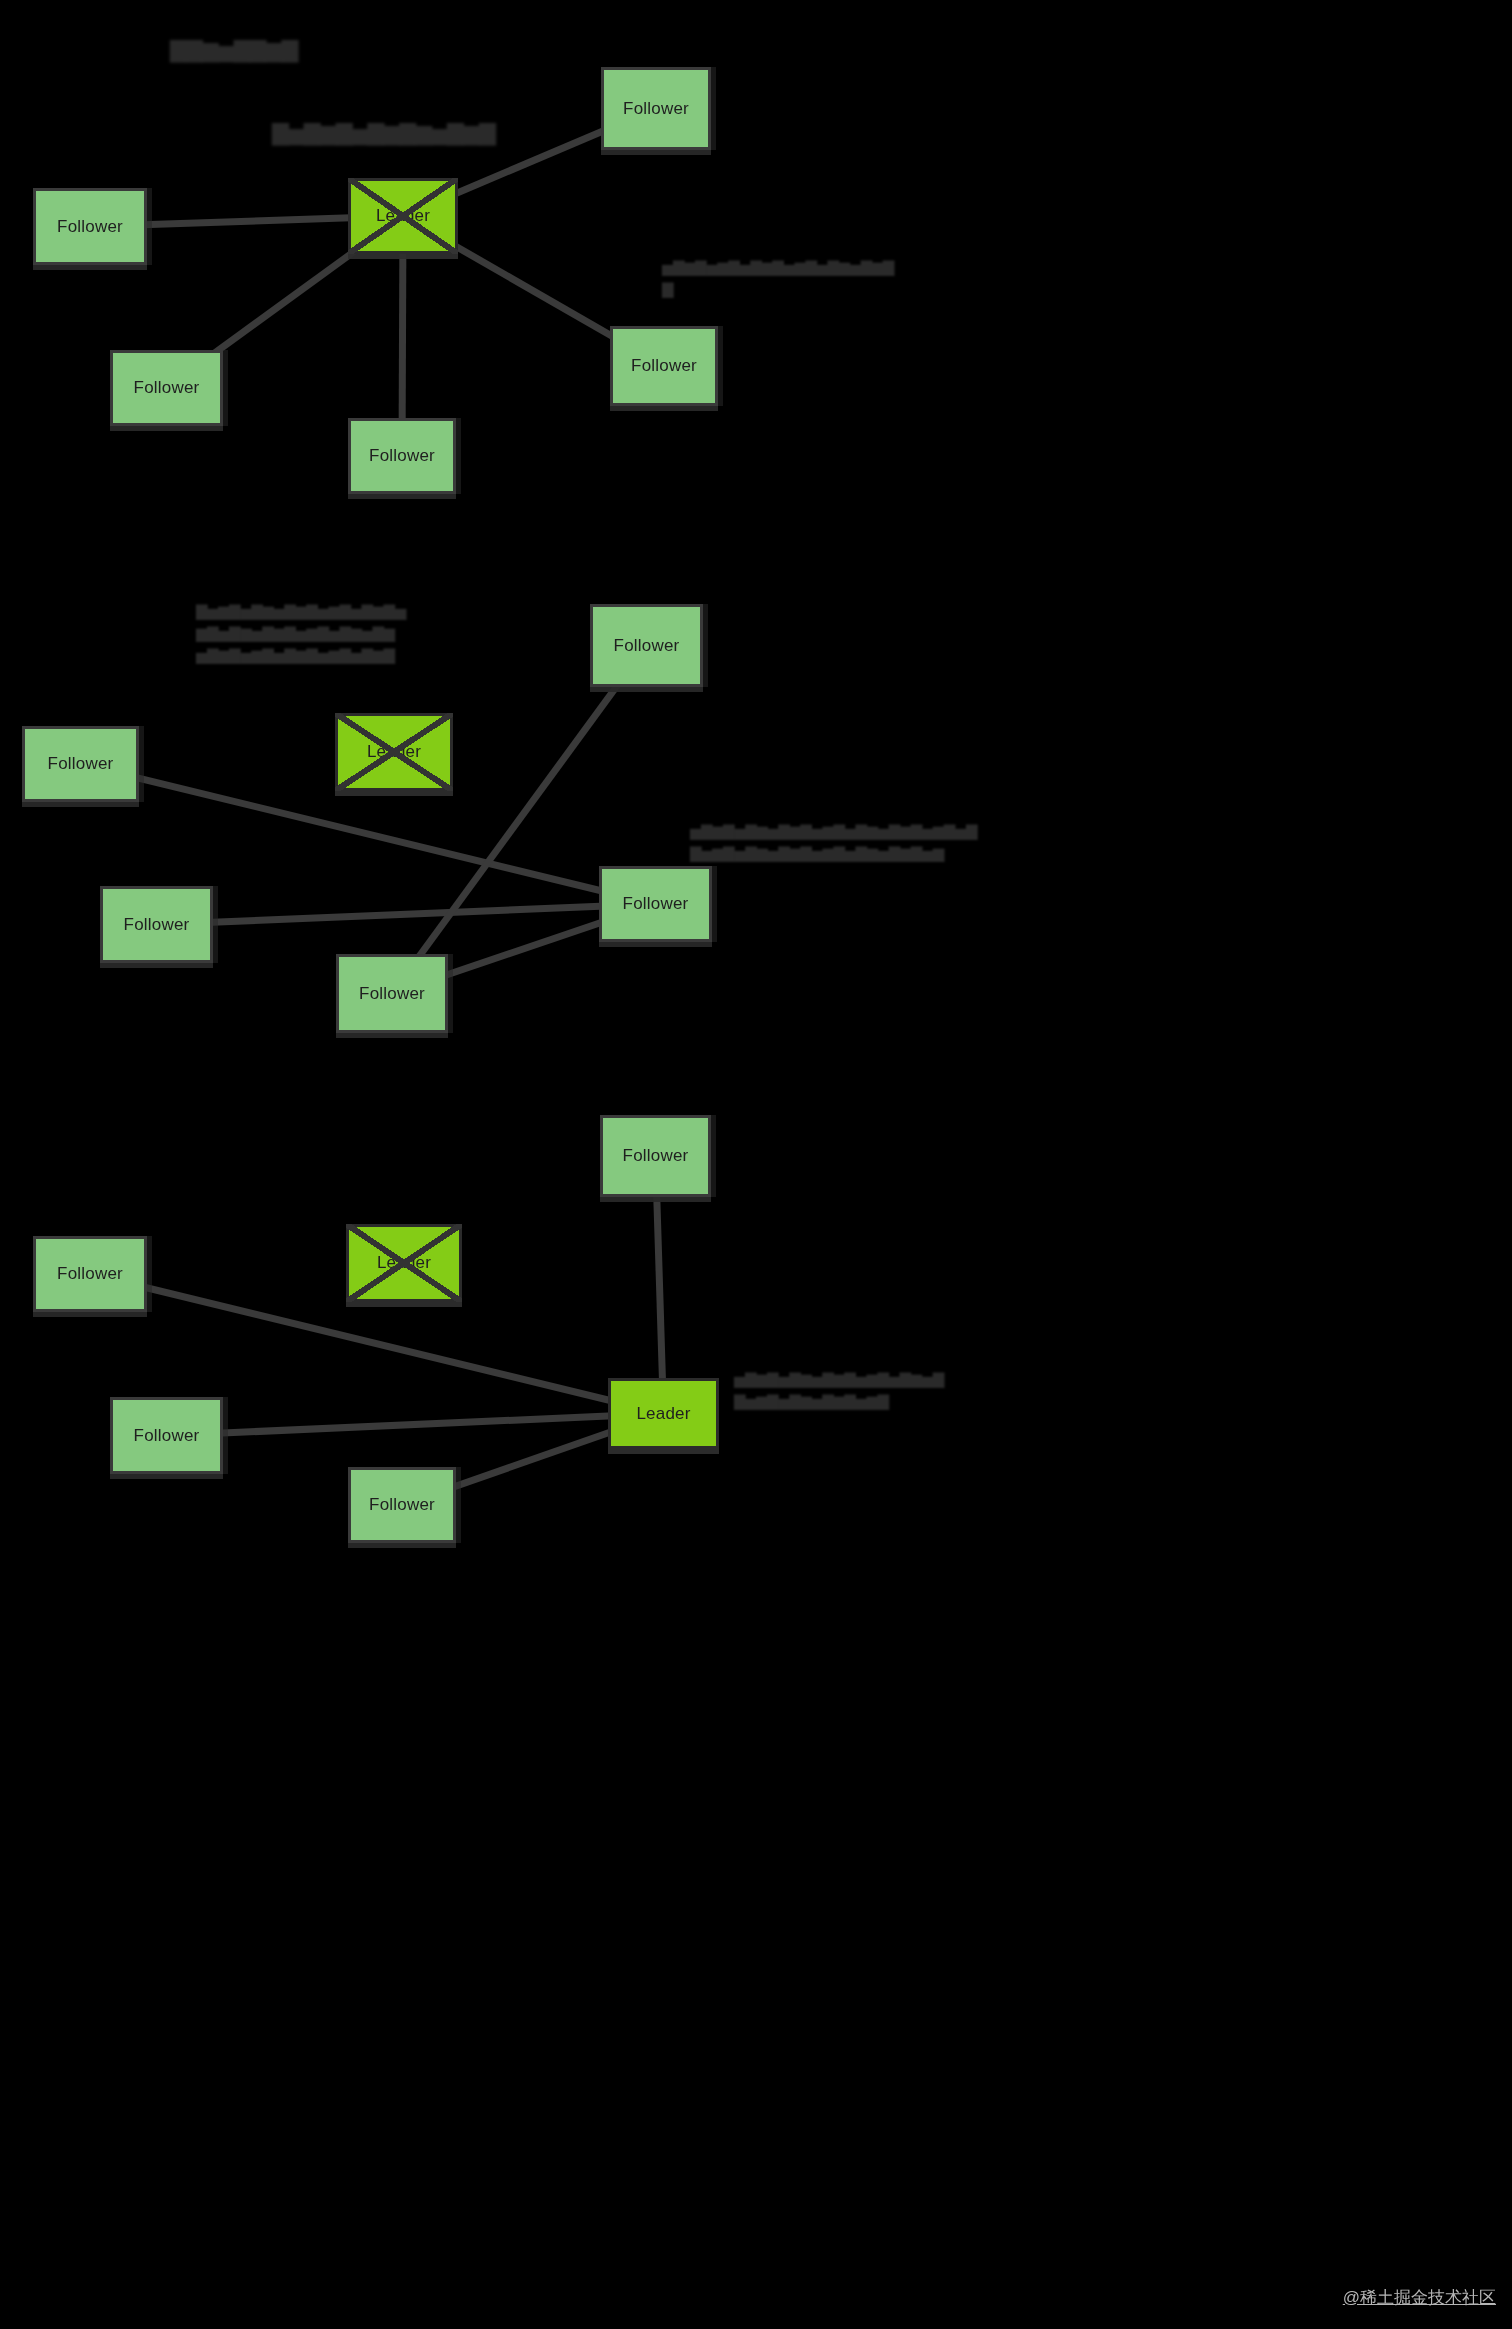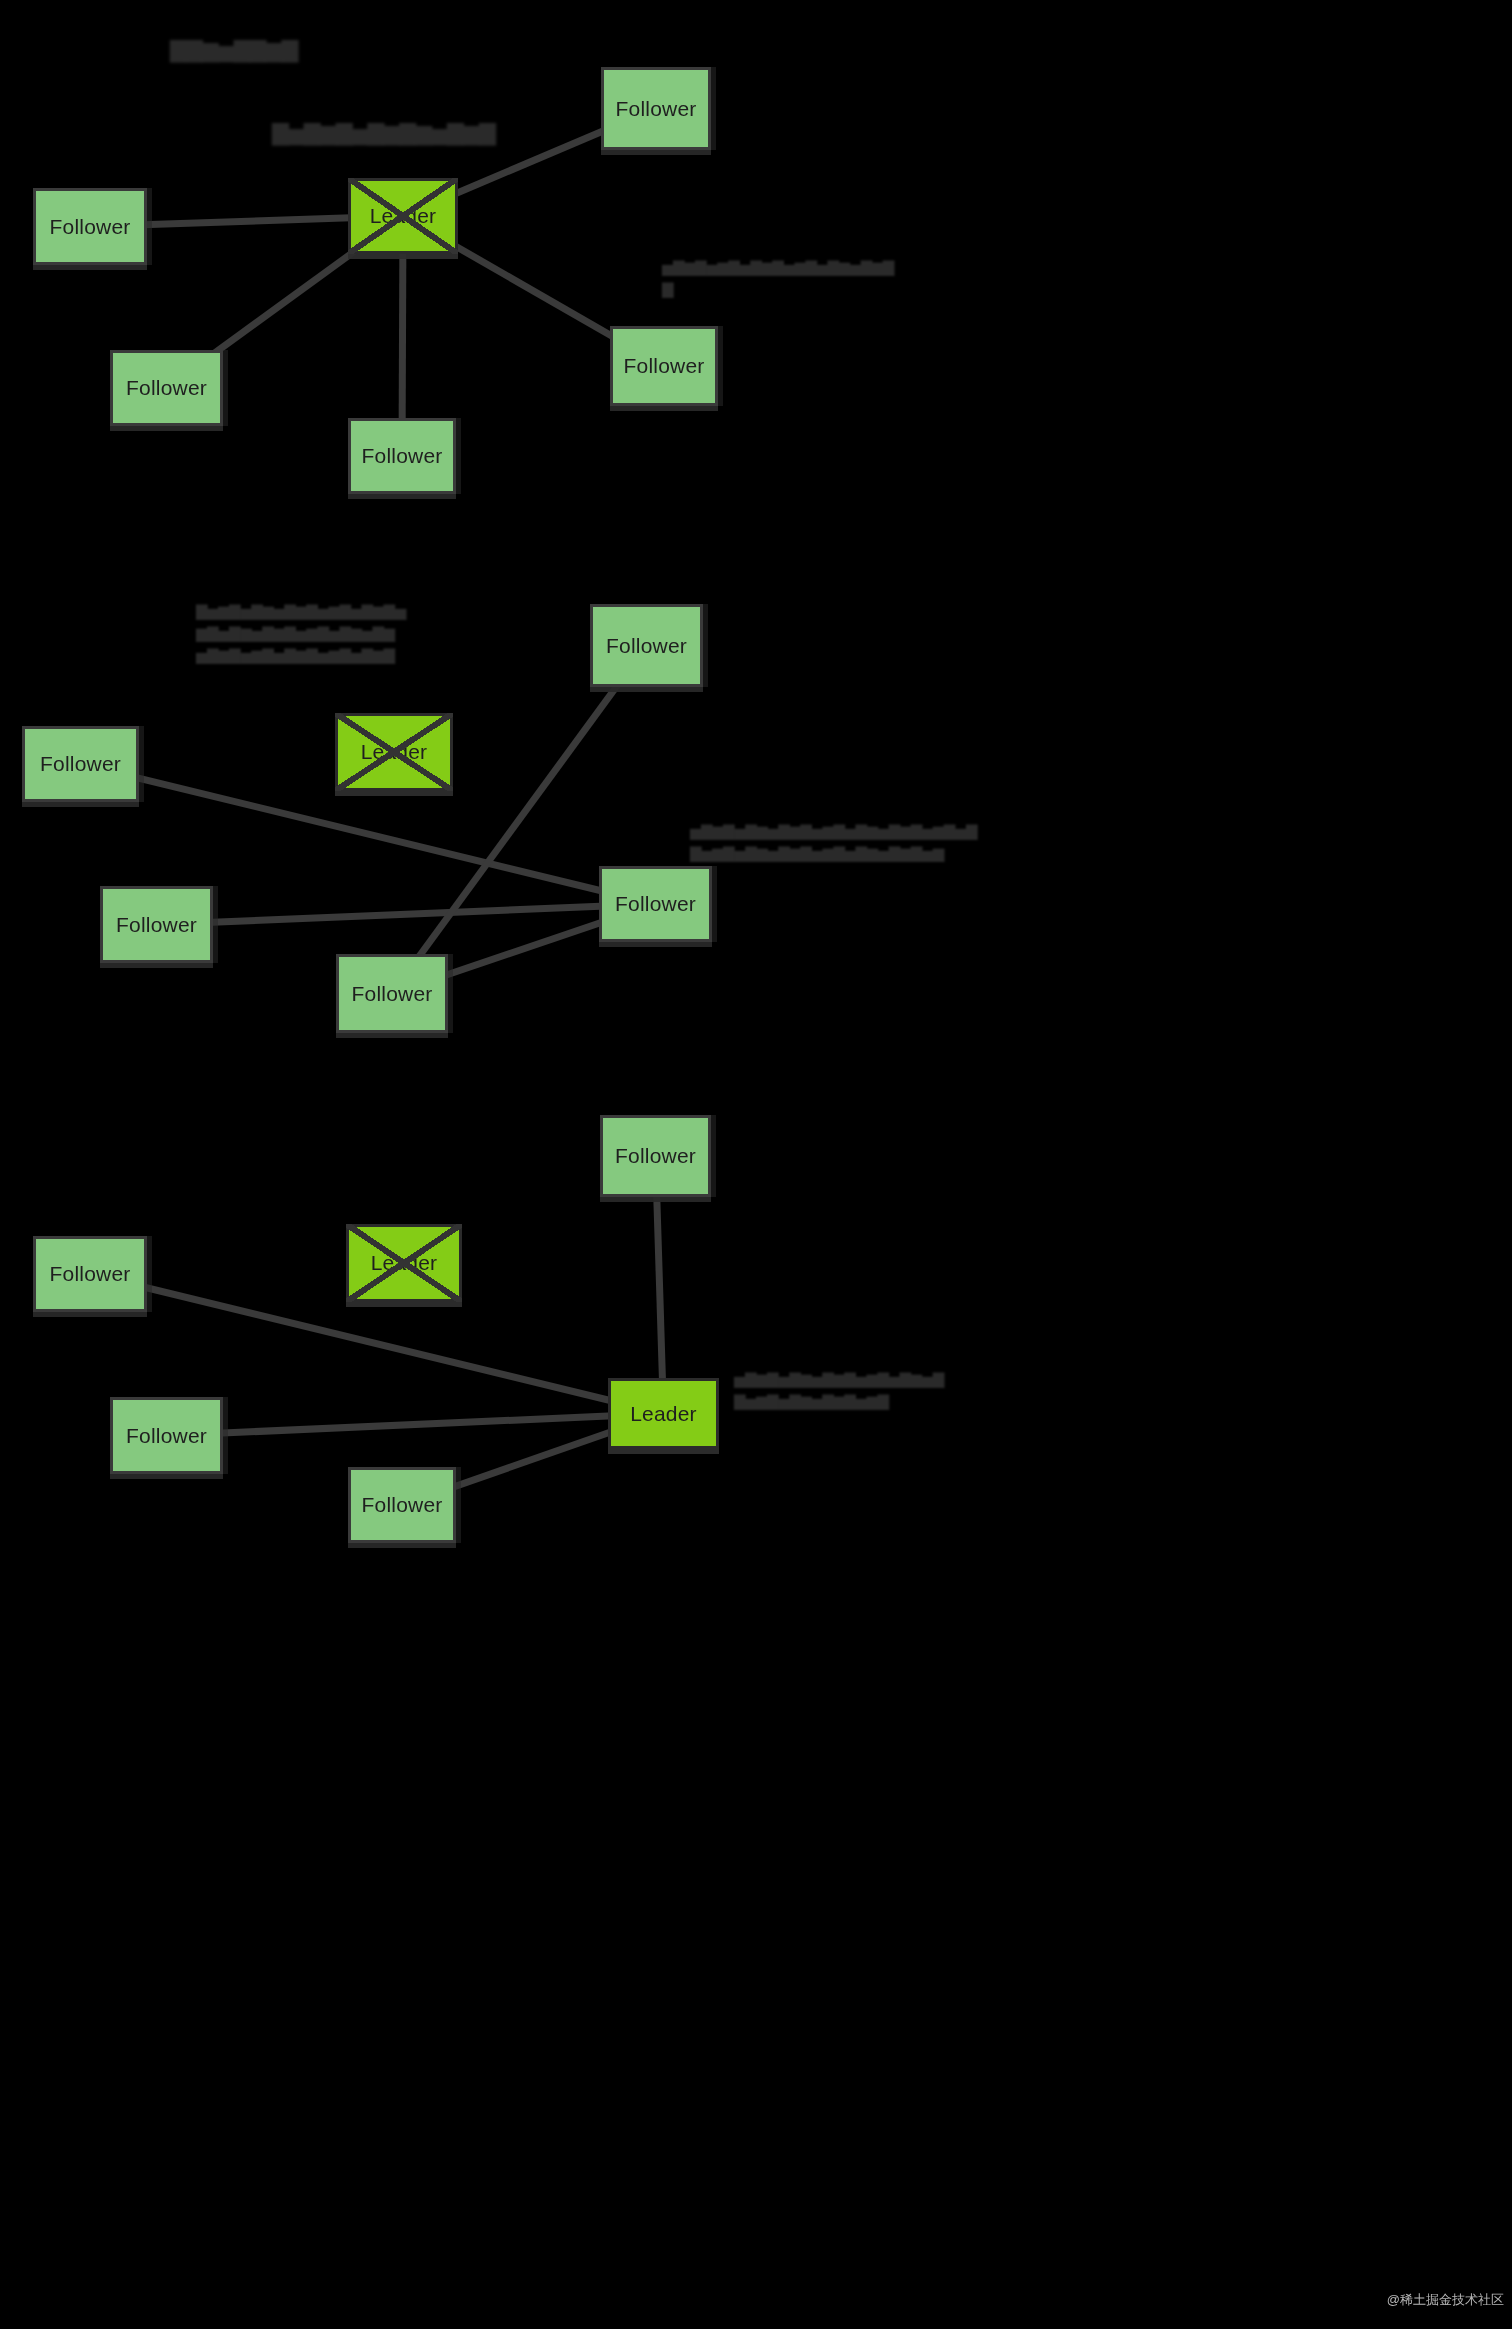--- a/index.html
+++ b/index.html
@@ -8,21 +8,21 @@
     font-family:"Liberation Sans","DejaVu Sans",sans-serif;
     background:#000;
   }
   #stage{position:absolute;inset:0;width:1512px;height:2329px;}
   svg.edges{position:absolute;left:0;top:0;width:1512px;height:2329px;overflow:visible;pointer-events:none;}
 
   .node{
     position:absolute;
     display:flex;align-items:center;justify-content:center;
     box-sizing:border-box;
-    font-size:21px;
+    font-size:17px;
     color:#1f1f1f;
     letter-spacing:.2px;
     border:3px solid #3d3d3d;
     box-shadow:0 5px 0 0 rgba(40,40,40,.95), 5px 0 0 0 rgba(40,40,40,.55);
     z-index:3;
   }
   .node.follower{
     background:#85c97f;
     border-color:#3a3a3a;
   }
@@ -57,25 +57,25 @@
     font-weight:700;
     letter-spacing:-0.5px;
     filter:blur(1.1px);
     white-space:pre-line;
     z-index:2;
     -webkit-user-select:none;user-select:none;
   }
   .redacted.t-title{font-size:22px;letter-spacing:-1px;filter:blur(1.4px);}
 
   .watermark{
-    position:absolute;right:8px;bottom:20px;
-    color:#cfcfcf;font-size:13px;opacity:.88;
+    position:absolute;right:16px;bottom:20px;
+    color:#cfcfcf;font-size:17px;opacity:.88;
     text-shadow:0 0 2px #000;
     z-index:6;
-    -webkit-user-select:none;user-select:none;
+    -webkit-user-select:none;user-select:none;text-decoration:underline;
   }
 </style>
 </head>
 <body>
 
 <div id="stage">
   <svg class="edges" id="edge-layer">
       <line x1="403" y1="216" x2="656" y2="108.5" stroke="#3a3a3a" stroke-width="7" stroke-linecap="butt"></line>
       <line x1="403" y1="216" x2="90" y2="226.5" stroke="#3a3a3a" stroke-width="7" stroke-linecap="butt"></line>
       <line x1="403" y1="216" x2="166.5" y2="388" stroke="#3a3a3a" stroke-width="7" stroke-linecap="butt"></line>

